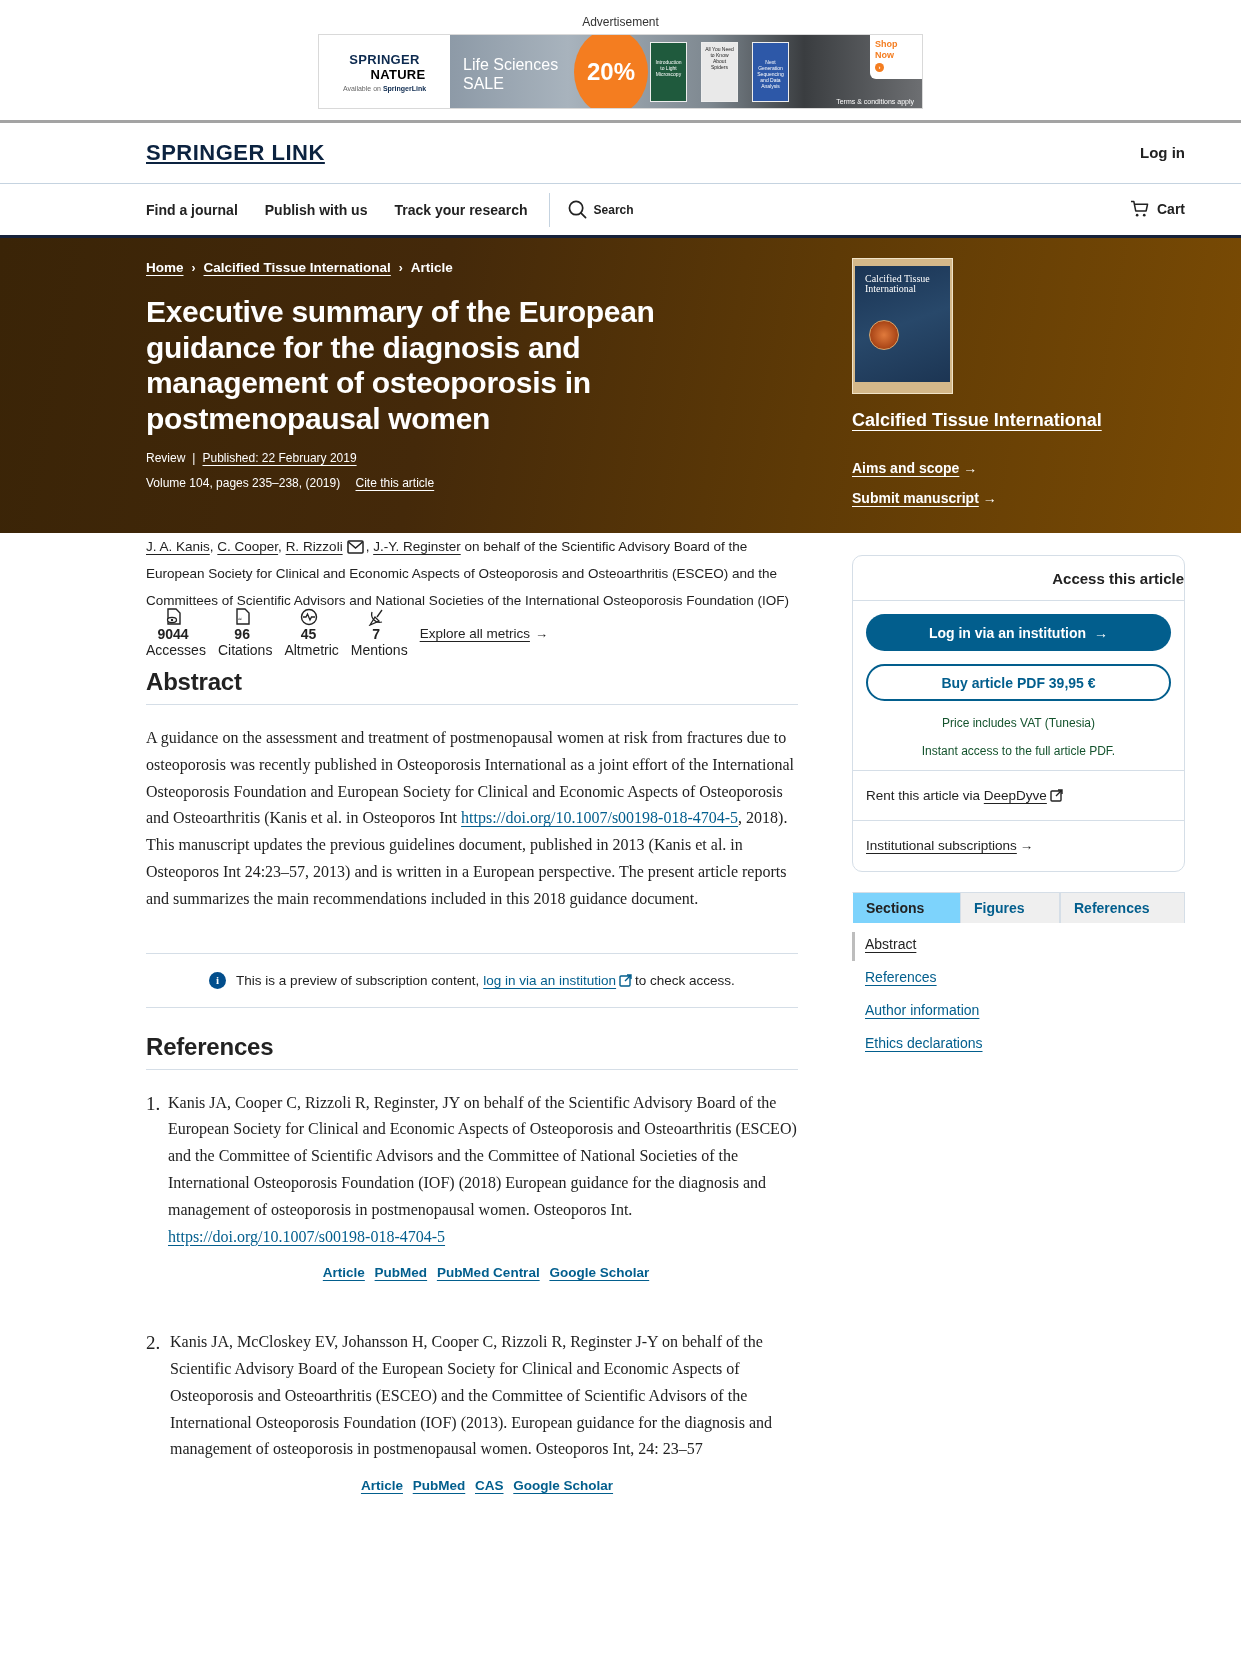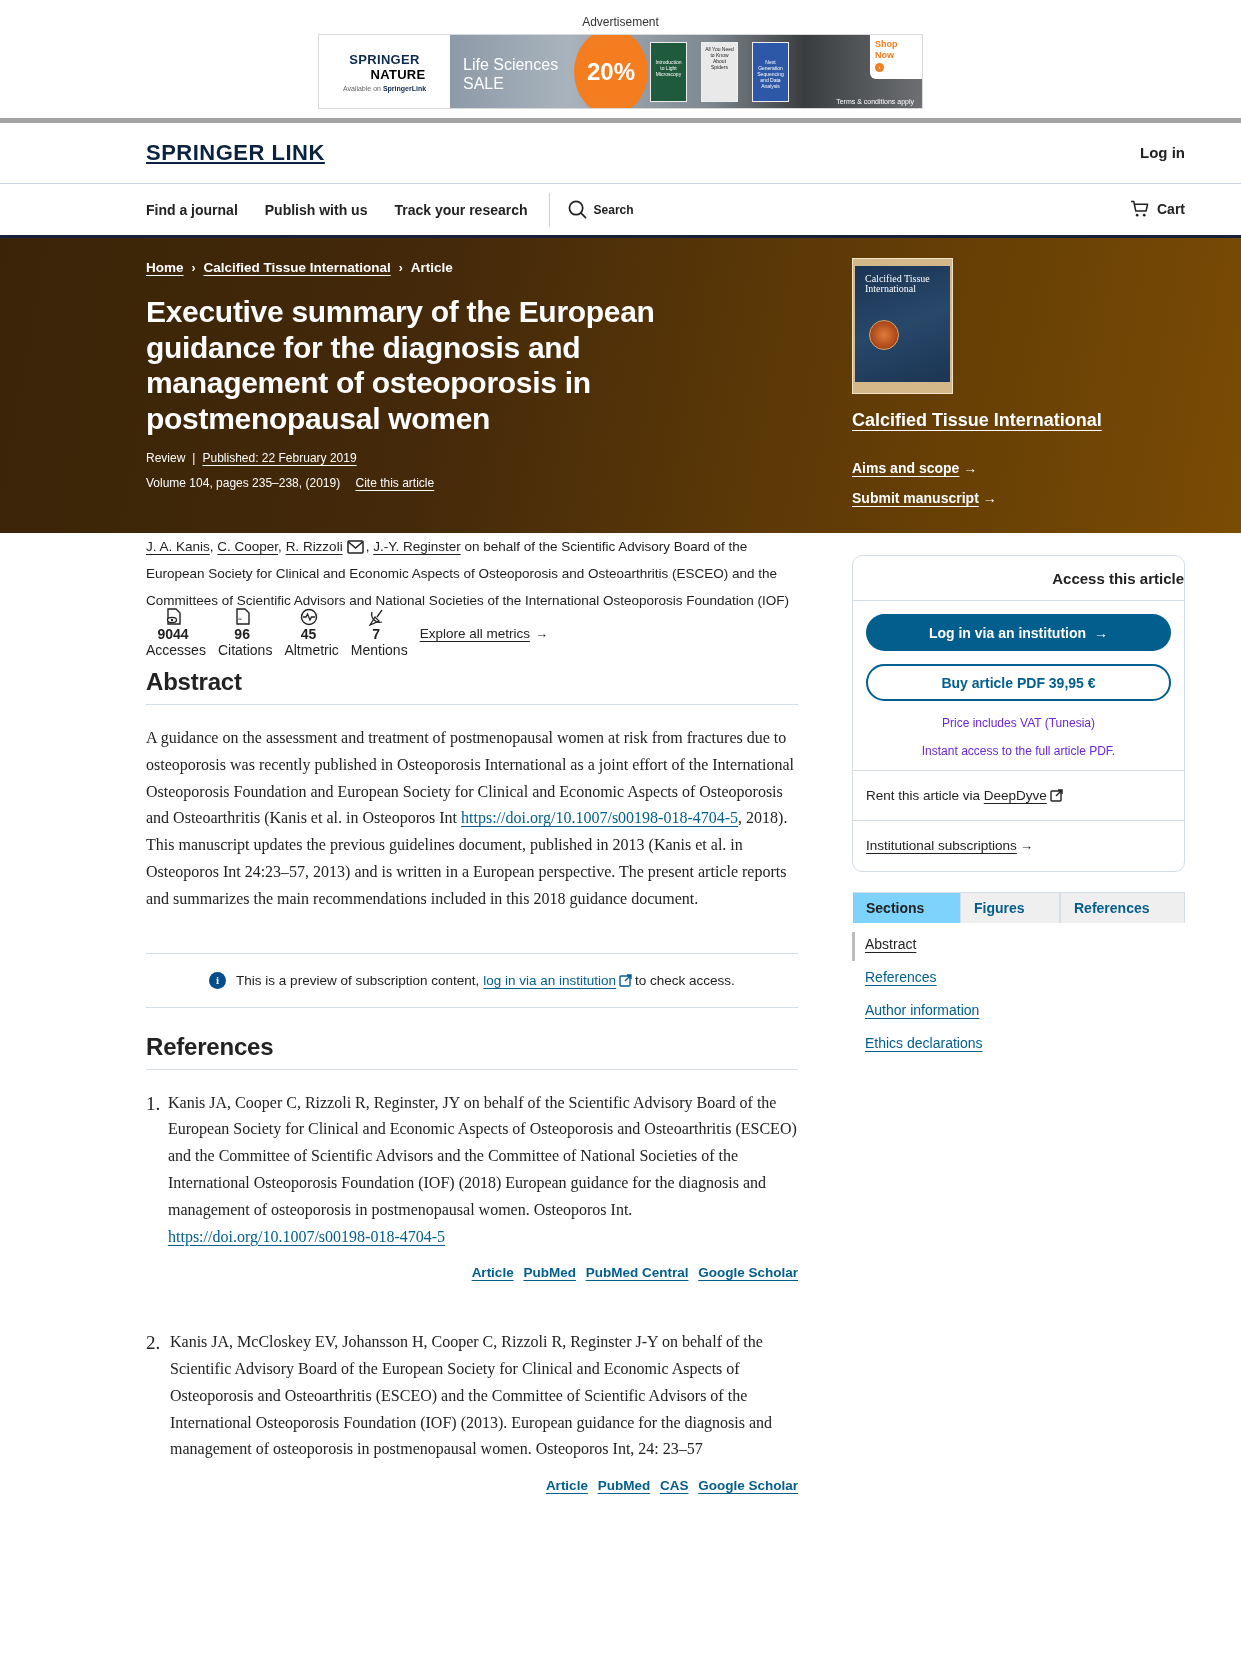--- a/index.html
+++ b/index.html
@@ -1,21 +1,21 @@
 <!DOCTYPE html>
 <html><head>
   <meta charset="utf-8">
   <style>
     * { box-sizing: border-box; margin: 0; padding: 0; }
     html, body { width: 1241px; background: #ffffff; }
     body { font-family: "Liberation Sans", sans-serif; color: #222222; height: 1654px; position: relative; overflow: hidden; }
     a { color: inherit; }
 
     
-    .ad-wrap { height: 123px; border-bottom: 5px solid #a3a3a3; text-align: center; padding-top: 14px; background: #fff; }
+    .ad-wrap { height: 123px; border-bottom: 3px solid #a3a3a3; text-align: center; padding-top: 14px; background: #fff; }
     .ad-label { font-size: 12px; color: #333; height: 16px; line-height: 16px; margin-bottom: 4px; }
     .ad-banner { position: relative; width: 605px; height: 75px; margin: 0 auto; border: 1px solid #d9d9d9; display: flex; overflow: hidden; }
     .ad-left { width: 131px; height: 100%; background: #fff; display: flex; flex-direction: column; justify-content: center; align-items: center; }
     .ad-brand { font-size: 13px; font-weight: bold; letter-spacing: 0.3px; }
     .ad-brand .sp { color: #0d2a4f; }
     .ad-brand .na { color: #000000; padding-left: 27px; }
     .ad-avail { font-size: 7px; color: #666; margin-top: 3px; }
     .ad-avail b { color: #0d2a4f; font-weight: bold; }
     .ad-right { flex: 1; position: relative; background: linear-gradient(90deg, #8d9aa7 0%, #a8b3bd 25%, #7e8890 55%, #3a3d40 75%, #6d6f72 100%); }
     .ad-sale { position: absolute; left: 13px; top: 20px; color: #fff; font-size: 16px; line-height: 19px; text-align: left; }
@@ -78,30 +78,30 @@
     .abstract { margin-top: 20px; font-family: "Liberation Serif", serif; font-size: 16px; line-height: 26.8px; color: #222; }
     .abstract a { color: #025e8d; text-decoration: underline; text-underline-offset: 3px; }
     .preview { margin-top: 40px; border-top: 1px solid #d5dee7; border-bottom: 1px solid #d5dee7; height: 55px; display: flex; align-items: center; justify-content: center; font-size: 13.5px; color: #222; }
     .preview .info { width: 17px; height: 17px; border-radius: 50%; background: #024e8c; color: #fff; font-size: 11px; font-weight: bold; display: inline-flex; align-items: center; justify-content: center; font-family: "Liberation Serif", serif; margin-right: 10px; }
     .preview a { color: #025e8d; text-decoration: underline; text-underline-offset: 3px; margin-left: 4px; }
     .ext-icon { display: inline-block; vertical-align: middle; margin: 0 3px; }
     .refs-h { margin-top: 25px; }
     .ref { position: relative; margin-top: 20px; padding-left: 22px; font-family: "Liberation Serif", serif; font-size: 16px; line-height: 26.8px; color: #222; }
     .ref .num { position: absolute; left: 0; top: 1px; font-size: 19px; }
     .ref a.doi { color: #025e8d; text-decoration: underline; text-underline-offset: 3px; }
-    .ref-links { margin-top: 10px; text-align: right; font-family: "Liberation Sans", sans-serif; font-size: 13.5px; font-weight: bold; }
+    .ref-links { margin-top: 10px; text-align: center; font-family: "Liberation Sans", sans-serif; font-size: 13.5px; font-weight: bold; }
     .ref-links a { color: #025e8d; text-decoration: underline; text-underline-offset: 3px; margin-left: 6px; }
     .ref2 { margin-top: 42px; padding-left: 24px; }
 
     
     .access-box { position: absolute; left: 852px; top: 555px; width: 333px; height: 317px; border: 1px solid #d5dee7; border-radius: 10px; background: #fff; }
     .access-title { height: 45px; border-bottom: 1px solid #d5dee7; text-align: right; font-size: 15px; font-weight: bold; line-height: 45px; color: #222; }
     .btn-primary { position: absolute; left: 13px; top: 58px; width: 305px; height: 37px; border-radius: 20px; background: #025e8d; color: #fff; font-size: 14px; font-weight: bold; display: flex; align-items: center; justify-content: center; border: none; }
     .btn-secondary { position: absolute; left: 13px; top: 108px; width: 305px; height: 37px; border-radius: 20px; background: #fff; color: #025e8d; font-size: 14px; font-weight: bold; display: flex; align-items: center; justify-content: center; border: 2px solid #025e8d; }
-    .vat { position: absolute; left: 0; width: 100%; text-align: center; font-size: 12px; color: #6d28d9; }
+    .vat { position: absolute; left: 0; width: 100%; text-align: center; font-size: 12px; color: #14532d; }
     .vat.l1 { top: 160px; }
     .vat.l2 { top: 188px; }
     .access-row { position: absolute; left: 0; width: 100%; border-top: 1px solid #d5dee7; font-size: 13.5px; color: #222; padding-left: 13px; height: 50px; display: flex; align-items: center; }
     .access-row.r1 { top: 214px; }
     .access-row.r2 { top: 264px; }
     .access-row a { color: #222; text-decoration: underline; text-underline-offset: 3px; }
     .tabs { position: absolute; left: 852px; top: 892px; width: 333px; height: 31px; display: flex; border-bottom: 1px solid #d5dee7; }
     .tab { height: 31px; font-size: 14px; font-weight: bold; display: flex; align-items: center; padding-left: 13px; background: #efefef; color: #025e8d; border: 1px solid #d5dee7; border-bottom: none; }
     .tab.active { background: #7dd3fc; color: #222; border: none; border-top: 1px solid #d5dee7; border-left: 1px solid #fff; }
     .tab.t1 { width: 108px; }

